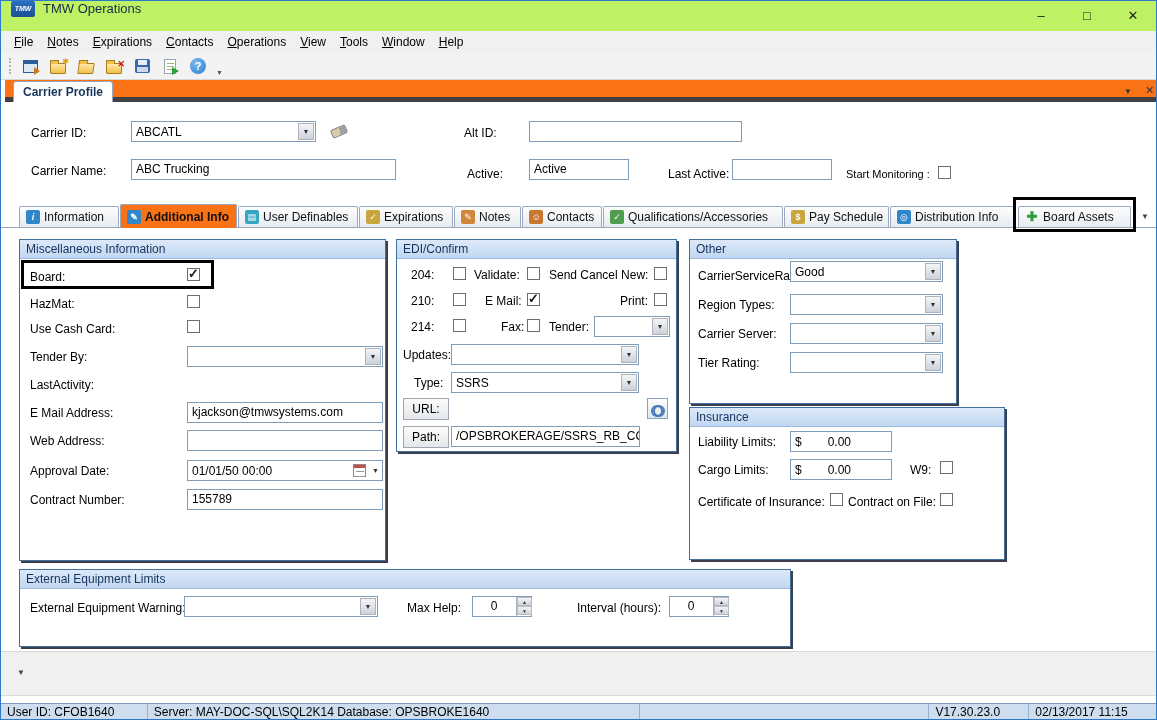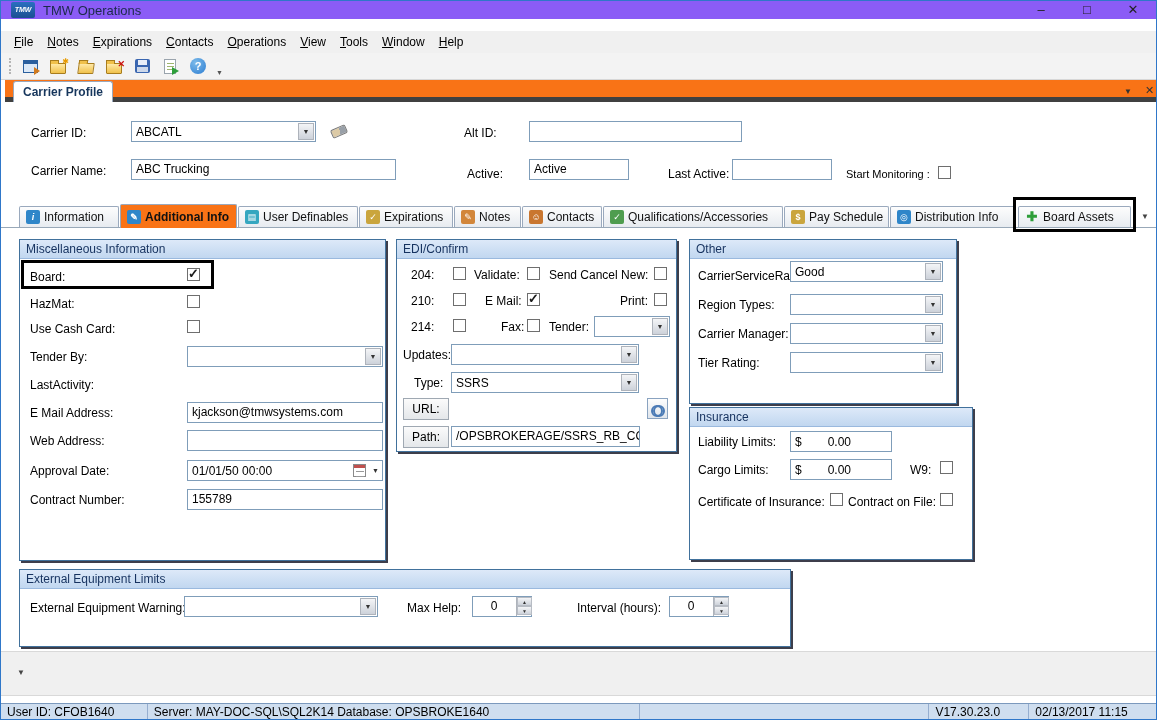--- a/index.html
+++ b/index.html
@@ -15,21 +15,21 @@
 .calico{position:absolute;right:16px;top:3px;width:13px;height:13px;background:#fff;border:1px solid #8a8a8a}
 .calico::before{content:"";position:absolute;left:0;top:0;right:0;height:3px;background:#c0504d}
 .calico::after{content:"";position:absolute;left:2px;top:6px;width:8px;height:4px;border-top:1px solid #999;border-bottom:1px solid #999}
 .ddar{position:absolute;right:3px;top:6px;font-size:7px;color:#333}
 .cb{position:absolute;width:13px;height:13px;border:1px solid #6e6e6e;background:#fff}
 .cb.checked::before{content:"✓";position:absolute;left:0;top:-3px;font-size:13px;font-weight:700;color:#1a1a1a}
 .panel{position:absolute;border:1px solid #41719c;background:#fff;box-shadow:2px 2px 0 rgba(12,14,30,.8)}
 .ph{height:19px;background:linear-gradient(#dde9f9,#c1d7f0);border-bottom:1px solid #9ab9de;color:#16325f;font-size:12px;line-height:18px;padding-left:6px}
 .hl{position:absolute;border:3px solid #000;z-index:9;pointer-events:none;background:transparent}
 
-.titlebar{position:absolute;left:0;top:0;width:100%;height:18px;background:#8b5cf6;display:flex;align-items:center}
+.titlebar{position:absolute;left:0;top:0;width:100%;height:30px;background:#bef264;display:flex;align-items:flex-start}
 .logo{margin-left:10px;width:24px;height:16px;background:linear-gradient(#2a6fc0,#1b4f92);border-radius:2px;color:#fff;font-size:7px;font-weight:700;font-style:italic;text-align:center;line-height:16px}
 .wtitle{margin-left:8px;color:#1b2a4a;font-size:13px}
 .winbtns{margin-left:auto;display:flex}
 .wbtn{width:46px;height:30px;text-align:center;line-height:30px;font-size:13px;color:#222}
 .menubar{position:absolute;left:0;top:30px;width:100%;height:22px;background:#f0f0f0;display:flex;align-items:center;padding-left:6px}
 .mitem{display:inline-block;padding:0 7px;line-height:22px;color:#000}
 .mitem::first-letter{text-decoration:underline}
 .toolbar{position:absolute;left:0;top:52px;width:100%;height:27px;background:#f3f3f3;border-bottom:1px solid #d7d7d7;display:flex;align-items:center;gap:8px;padding-left:8px}
 .grip{width:3px;height:16px;border-left:2px dotted #b5b5b5}
 .tbico{width:20px;height:20px;display:flex;align-items:center;justify-content:center}
@@ -284,33 +284,33 @@
     <span class="lbl" style="left:8px;top:29px;width:92px;overflow:hidden">CarrierServiceRating</span>
     <div class="combo" style="left:100px;top:21px;width:153px">
       <span class="cval">Good</span>
       <span class="cbtn">▼</span>
       </div>
     <span class="lbl" style="left:8px;top:58px">Region Types:</span>
     <div class="combo" style="left:100px;top:54px;width:153px">
       <span class="cval"></span>
       <span class="cbtn">▼</span>
       </div>
-    <span class="lbl" style="left:8px;top:87px">Carrier Manager:</span>
+    <span class="lbl" style="left:8px;top:87px">Carrier Server:</span>
     <div class="combo" style="left:100px;top:83px;width:153px">
       <span class="cval"></span>
       <span class="cbtn">▼</span>
       </div>
     <span class="lbl" style="left:8px;top:116px">Tier Rating:</span>
     <div class="combo" style="left:100px;top:112px;width:153px">
       <span class="cval"></span>
       <span class="cbtn">▼</span>
       </div>
   </div>
 
-  <div class="panel" style="left:688px;top:406px;width:284px;height:153px">
+  <div class="panel" style="left:688px;top:406px;width:316px;height:153px">
     <div class="ph">Insurance</div>
     <span class="lbl" style="left:8px;top:27px">Liability Limits:</span>
     <div class="money" style="left:100px;top:23px;width:102px">
       <span class="cur">$</span>
       <span class="mval">0.00</span>
       </div>
     <span class="lbl" style="left:8px;top:55px">Cargo Limits:</span>
     <div class="money" style="left:100px;top:51px;width:102px">
       <span class="cur">$</span>
       <span class="mval">0.00</span>

